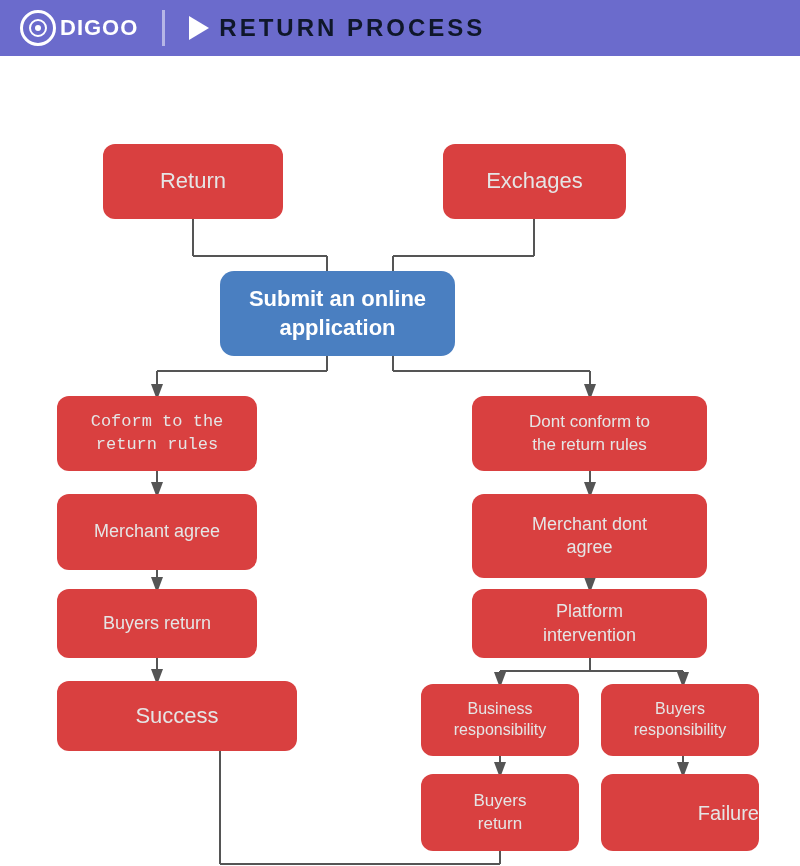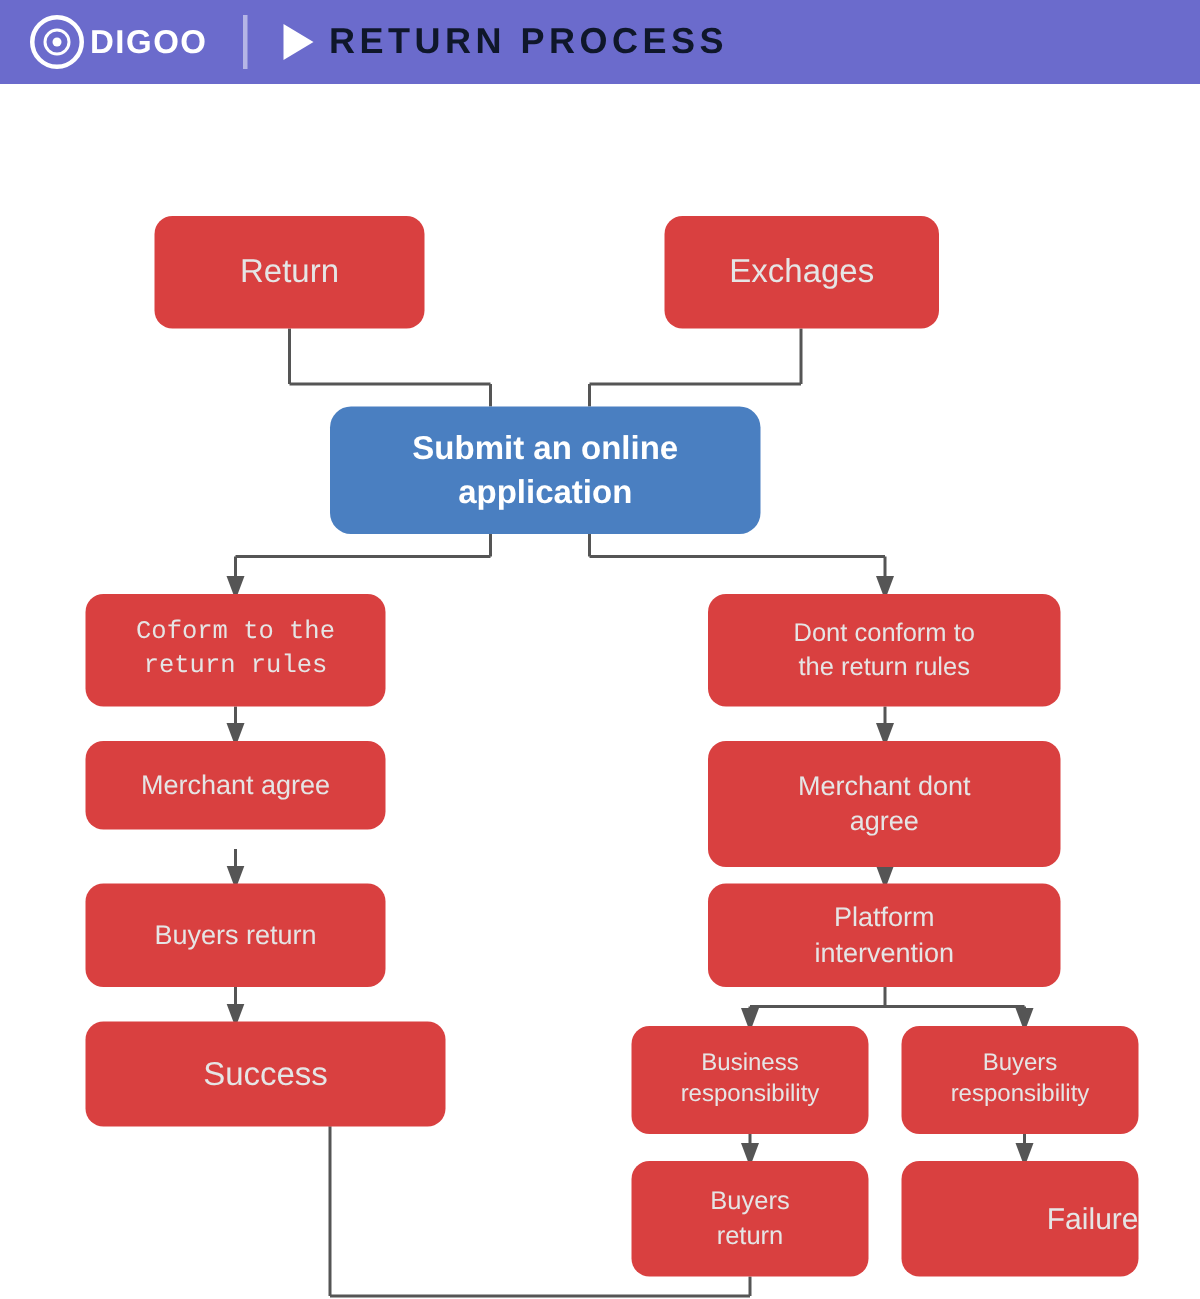--- a/index.html
+++ b/index.html
@@ -188,36 +188,36 @@
   </svg>
 
   <div class="box" style="left:103px; top:88px; width:180px; height:75px; font-size:22px;">
     <span>Return</span>
   </div>
 
   <div class="box" style="left:443px; top:88px; width:183px; height:75px; font-size:22px;">
     <span>Exchages</span>
   </div>
 
-  <div class="box-blue" style="left:220px; top:215px; width:287px; height:85px;">
+  <div class="box-blue" style="left:220px; top:215px; width:235px; height:85px;">
     <span style="white-space:pre-line;">Submit an online
 application</span>
   </div>
 
   <div class="box" style="left:57px; top:340px; width:200px; height:75px; font-size:17px;font-family:Liberation Mono, monospace;">
     <span style="white-space:pre-line;">Coform to the
 return rules</span>
   </div>
 
   <div class="box" style="left:472px; top:340px; width:235px; height:75px; font-size:17px;">
     <span style="white-space:pre-line;">Dont conform to
 the return rules</span>
   </div>
 
-  <div class="box" style="left:57px; top:438px; width:200px; height:59px; font-size:18px;">
+  <div class="box" style="left:57px; top:438px; width:200px; height:76px; font-size:18px;">
     <span>Merchant agree</span>
   </div>
 
   <div class="box" style="left:472px; top:438px; width:235px; height:84px; font-size:18px;">
     <span style="white-space:pre-line;">Merchant dont
 agree</span>
   </div>
 
   <div class="box" style="left:57px; top:533px; width:200px; height:69px; font-size:18px;">
     <span>Buyers return</span>

